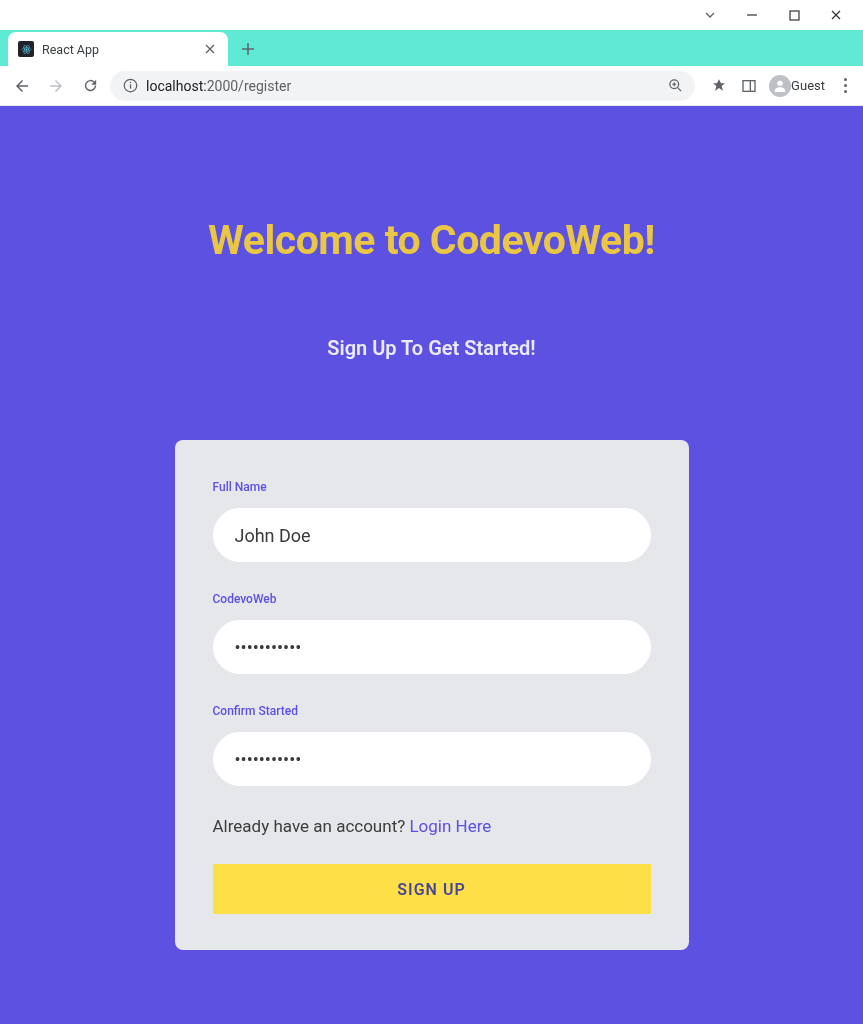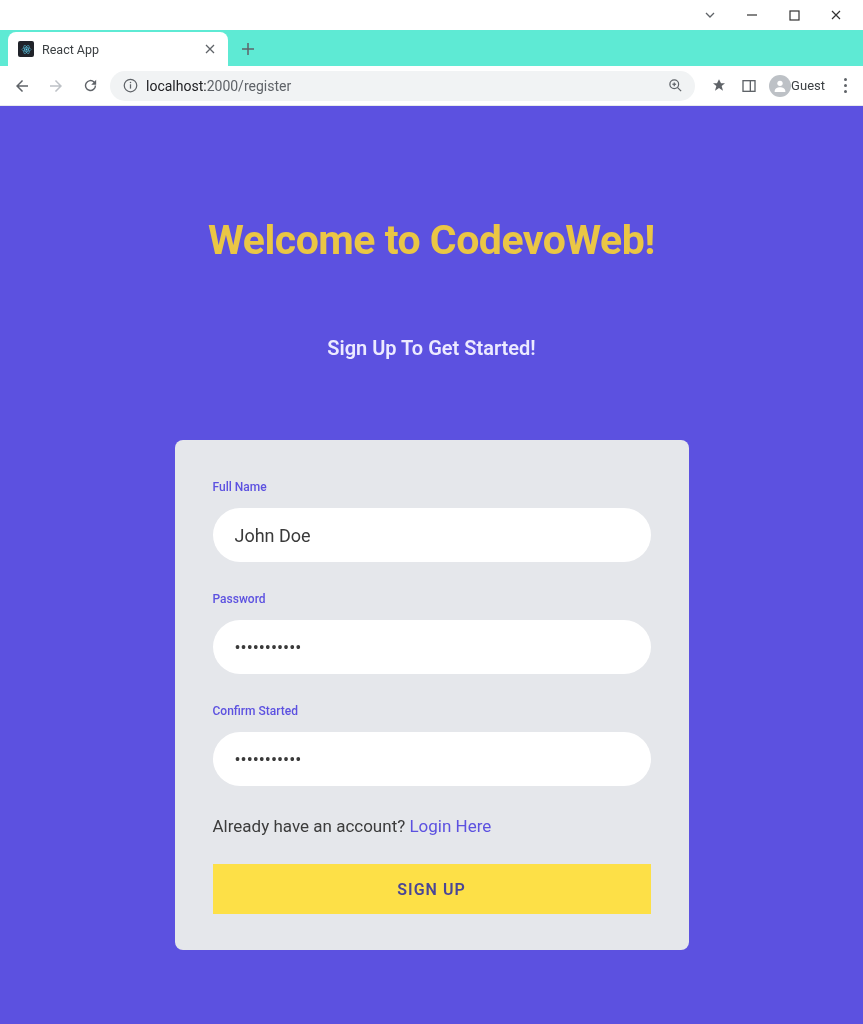--- a/index.html
+++ b/index.html
@@ -170,21 +170,21 @@
 <div class="page">
   <h1 class="headline">Welcome to CodevoWeb!</h1>
   <div class="subhead">Sign Up To Get Started!</div>
 
   <div class="card">
     <div class="field">
       <label class="field-label">Full Name</label>
       <input class="field-input" type="text" value="John Doe" style="">
     </div>
     <div class="field">
-      <label class="field-label">Password</label>
+      <label class="field-label">CodevoWeb</label>
       <input class="field-input" type="text" value="•••••••••••" style="">
     </div>
     <div class="field">
       <label class="field-label">Confirm Started</label>
       <input class="field-input" type="text" value="•••••••••••" style="">
     </div>
 
     <div class="login-row">
       <span>Already have an account? </span><a href="#" class="login-link">Login Here</a>
     </div>

